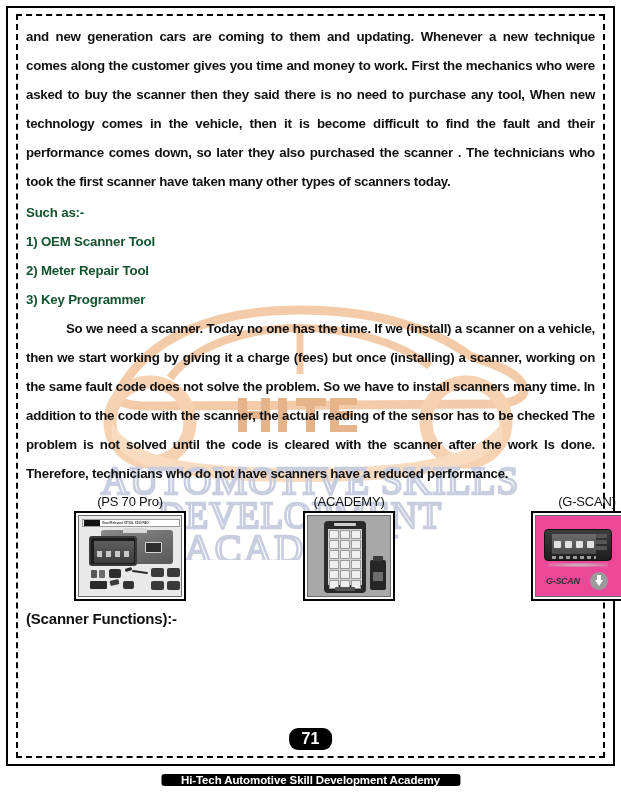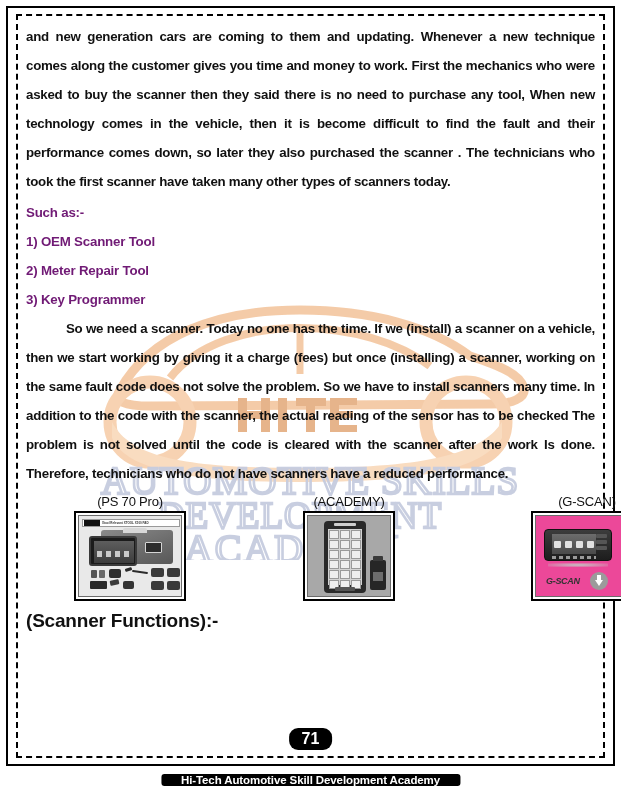--- a/index.html
+++ b/index.html
@@ -60,26 +60,26 @@
     z-index:5;
   }
   p.body.first { text-align:justify; }
   p.block { margin-top:2px; }
   p.indent { text-indent:40px; }
 
   .list-line {
     font-size:13.3px;
     font-weight:bold;
     line-height:29px;
-    color:#701a75;
+    color:#14532d;
     letter-spacing:-0.2px;
     position:relative; z-index:5;
   }
   .heading {
-    font-size:19px;
+    font-size:15px;
     font-weight:bold;
     color:#111;
     letter-spacing:-0.2px;
     position:relative; z-index:5;
   }
 
   
   .figures {
     position:relative;
     margin-top:6px;

